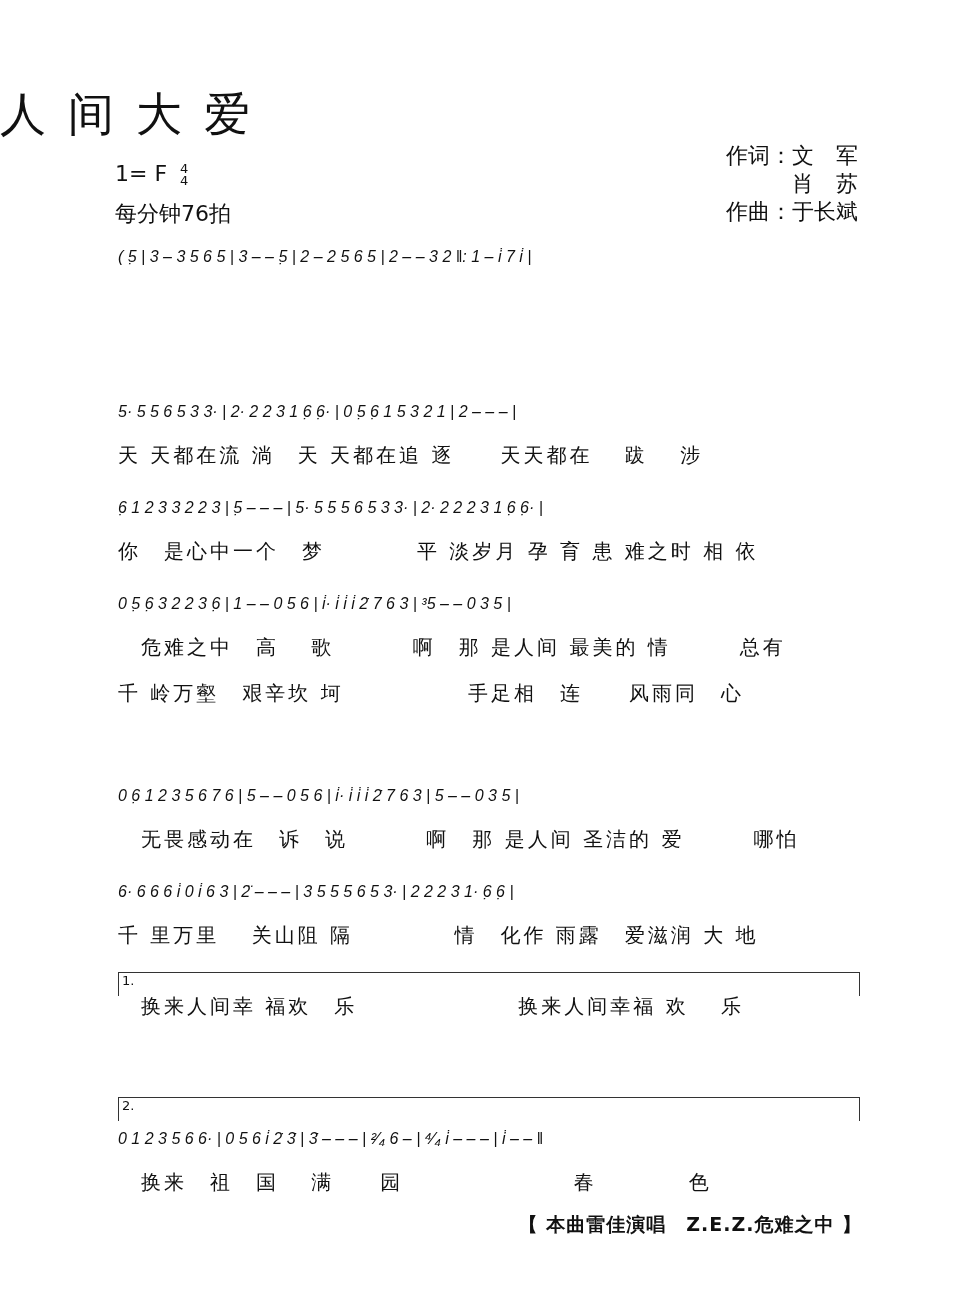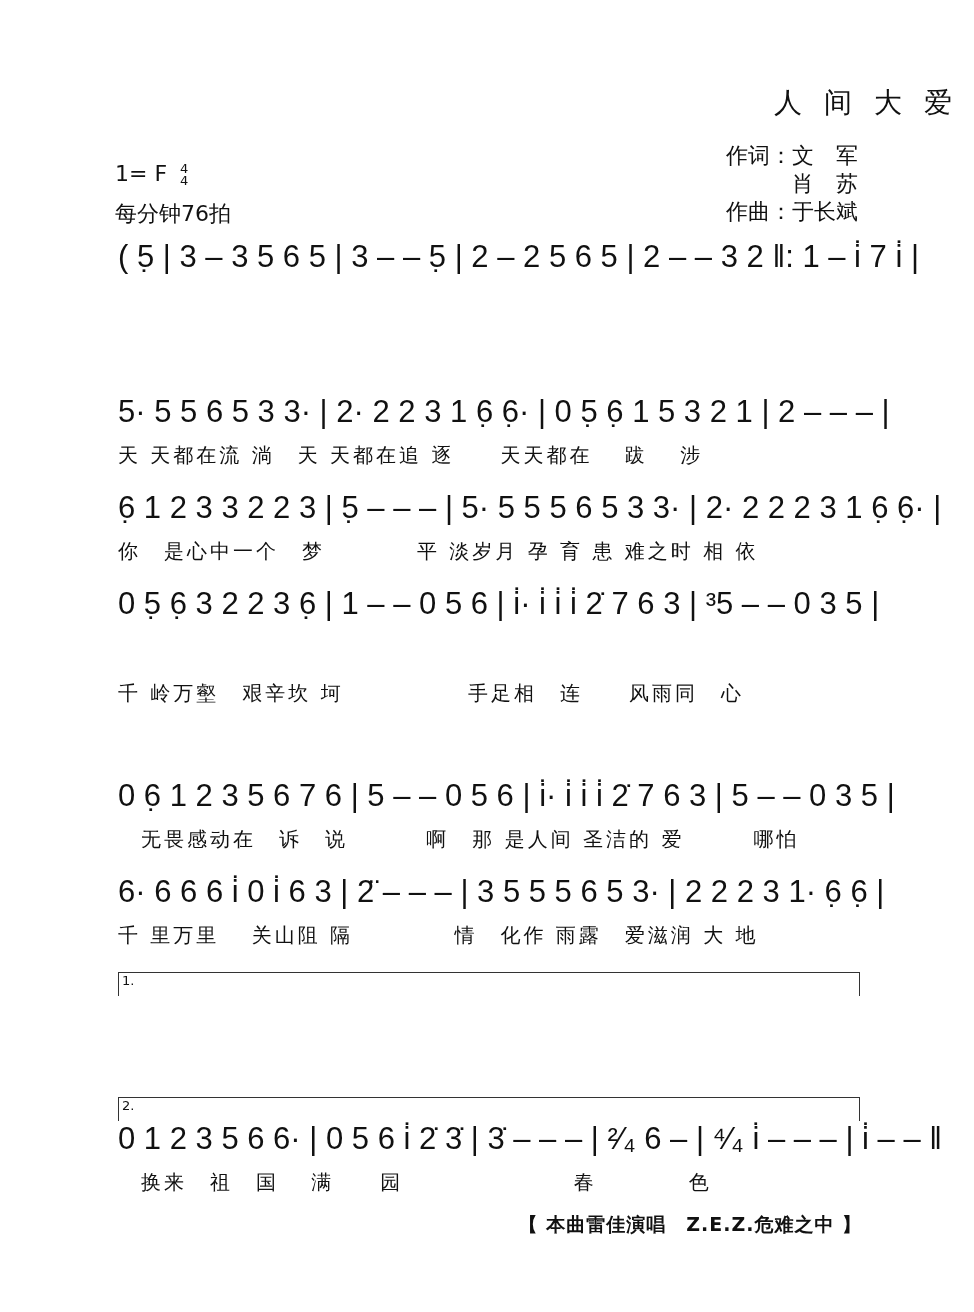--- a/index.html
+++ b/index.html
@@ -1,30 +1,30 @@
 <!DOCTYPE html>
 <html><head>
 <meta charset="utf-8">
 <style>
   * { margin: 0; padding: 0; box-sizing: border-box; }
   html, body { width: 974px; height: 1312px; background: #ffffff; }
   body { position: relative; font-family: "DejaVu Sans", sans-serif; color: #111; overflow: hidden; }
 
-  .title { position: absolute; left: 0; width: 974px; top: 84px; text-align: right;
-           font-size: 28px; letter-spacing: 22px; font-family: "DejaVu Serif", serif; font-weight: normal; }
+  .title { position: absolute; left: 0; width: 974px; top: 84px; text-align: left;
+           font-size: 46px; letter-spacing: 22px; font-family: "DejaVu Serif", serif; font-weight: normal; }
   .meta { position: absolute; font-size: 22px; line-height: 28px; }
   .key { left: 115px; top: 160px; }
   .key .timesig { display: inline-block; vertical-align: middle; font-size: 13px; line-height: 12px; text-align: center; margin-left: 6px; }
   .tempo { left: 115px; top: 200px; }
   .credits { right: 116px; top: 142px; text-align: right; }
   .credits div { white-space: pre; }
 
   .staff { position: absolute; left: 118px; width: 745px; }
   .notes { height: 50px; display: flex; align-items: center; justify-content: space-between;
-           font-family: "Liberation Sans", sans-serif; font-size: 31px; white-space: pre; }
+           font-family: "Liberation Sans", sans-serif; font-size: 16px; white-space: pre; font-style: italic; }
   .lyrics { height: 36px; display: flex; align-items: center; font-size: 20px; letter-spacing: 3px; white-space: pre; }
 
   .volta { position: absolute; left: 118px; width: 742px; height: 24px; border-top: 1.5px solid #333;
            border-left: 1.5px solid #333; border-right: 1.5px solid #333; font-size: 13px; padding-left: 3px; }
 
   .footer { position: absolute; right: 112px; top: 1212px; font-size: 19px; font-weight: bold; letter-spacing: 1px; }
 </style>
 </head>
 <body>
 
@@ -54,35 +54,37 @@
 <div class="staff" style="top:387px">
   <div class="notes">5· 5 5 6 5 3 3· | 2· 2 2 3 1 6̣ 6̣· | 0 5̣ 6̣ 1 5 3 2 1 | 2 – – – |</div>
   <div class="lyrics">天 天都在流 淌　天 天都在追 逐　　天天都在　 跋　 涉</div>
 </div>
 <div class="staff" style="top:483px">
   <div class="notes">6̣ 1 2 3 3 2 2 3 | 5̣ – – – | 5· 5 5 5 6 5 3 3· | 2· 2 2 2 3 1 6̣ 6̣· |</div>
   <div class="lyrics">你　是心中一个　梦　　　　平 淡岁月 孕 育 患 难之时 相 依</div>
 </div>
 <div class="staff" style="top:579px">
   <div class="notes">0 5̣ 6̣ 3 2 2 3 6̣ | 1 – – 0 5 6 | i̇· i̇ i̇ i̇ 2̇ 7 6 3 | ³5 – – 0 3 5 |</div>
+  <div class="lyrics">　危难之中　高　 歌　　　 啊　那 是人间 最美的 情　　　总有</div>
 </div>
 <div class="staff" style="top:675px">
   <div class="lyrics">千 岭万壑　艰辛坎 坷　　　　　 手足相　连　　风雨同　心</div>
 </div>
 <div class="staff" style="top:771px">
   <div class="notes">0 6̣ 1 2 3 5 6 7 6 | 5 – – 0 5 6 | i̇· i̇ i̇ i̇ 2̇ 7 6 3 | 5 – – 0 3 5 |</div>
   <div class="lyrics">　无畏感动在　诉　说　　　 啊　那 是人间 圣洁的 爱　　　哪怕</div>
 </div>
 <div class="staff" style="top:867px">
   <div class="notes">6· 6 6 6 i̇ 0 i̇ 6 3 | 2̈ – – – | 3 5 5 5 6 5 3· | 2 2 2 3 1· 6̣ 6̣ |</div>
   <div class="lyrics">千 里万里　 关山阻 隔　　　　 情　化作 雨露　爱滋润 大 地</div>
 </div>
 
 <div class="volta" style="top:972px">1.</div>
 <div class="staff" style="top:988px">
+  <div class="lyrics">　换来人间幸 福欢　乐　　　　　　　换来人间幸福 欢　 乐</div>
 </div>
 
 <div class="volta" style="top:1097px">2.</div>
 <div class="staff" style="top:1114px">
   <div class="notes">0 1 2 3 5 6 6· | 0 5 6 i̇ 2̇ 3̇ | 3̇ – – – | ²⁄₄ 6 – | ⁴⁄₄ i̇ – – – | i̇ – – ‖</div>
   <div class="lyrics">　换来　祖　国　 满　　园　　　　　　　 春　　　　色</div>
 </div>
 
 <div class="footer">【 本曲雷佳演唱　Z.E.Z.危难之中 】</div>
 

